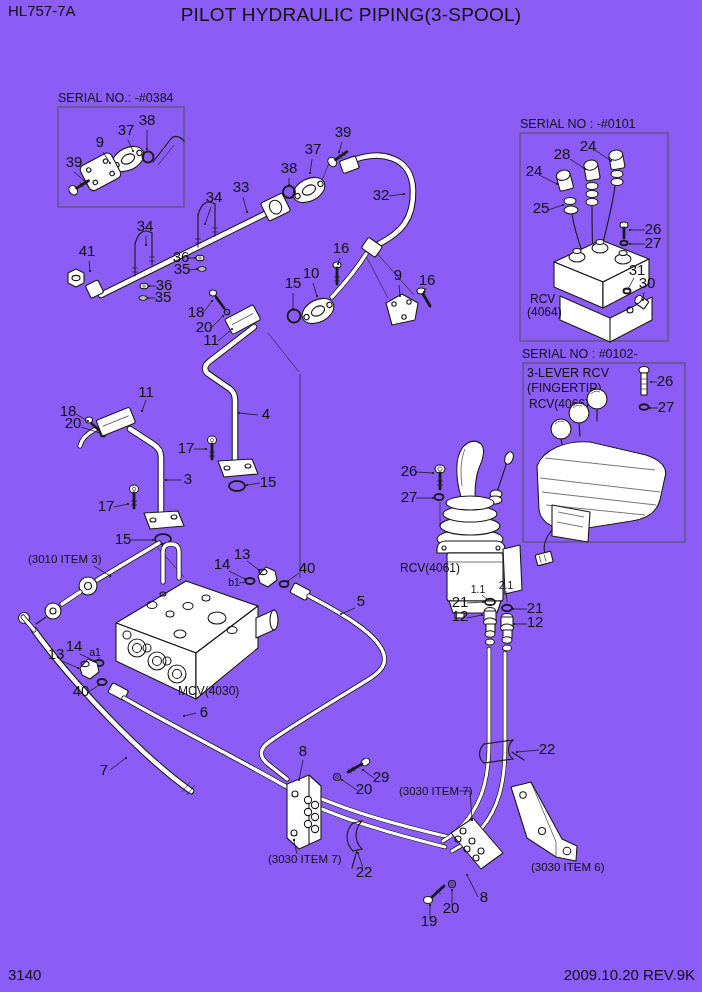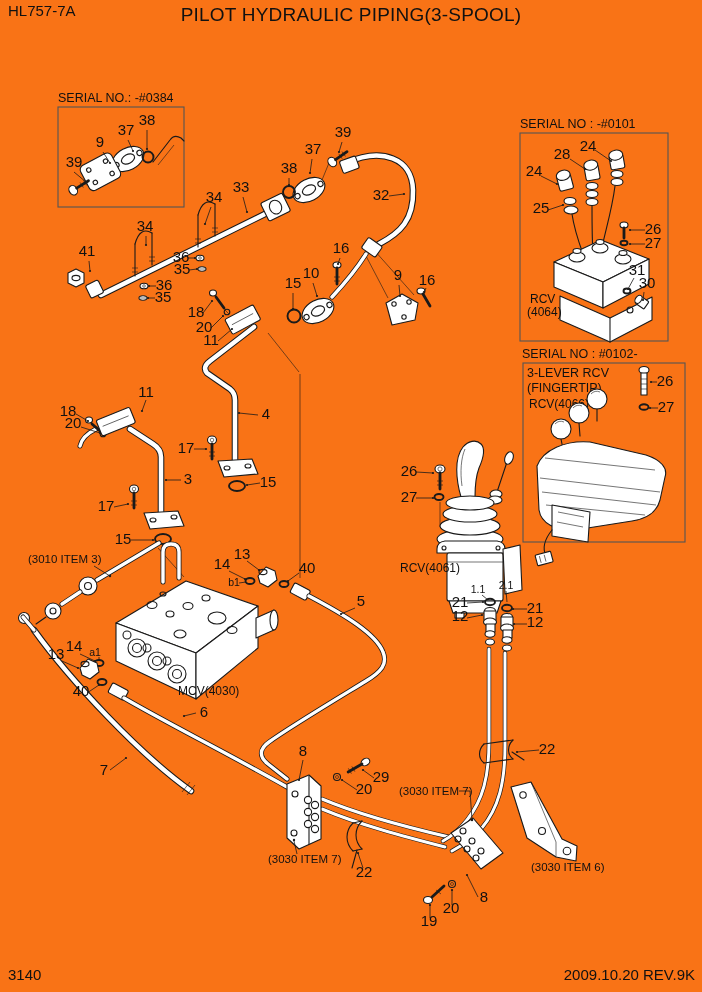--- a/index.html
+++ b/index.html
@@ -1,16 +1,16 @@
 <!DOCTYPE html>
 <html><head>
 <meta charset="utf-8">
 <style>
   html,body{margin:0;padding:0;background:#e8e8e8;}
-  .page{position:relative;width:702px;height:992px;background:#f97316;margin:0 auto;
+  .page{position:relative;width:702px;height:992px;background:#8b5cf6;margin:0 auto;
         font-family:"Liberation Sans",sans-serif;overflow:hidden;}
   svg{position:absolute;left:0;top:0;}
   
   .ln{fill:none;stroke:#1a1a1a;stroke-width:1.1;stroke-linecap:round;stroke-linejoin:round;}
   .fw{fill:#fff;stroke:#1a1a1a;stroke-width:1.1;stroke-linejoin:round;}
   .thin{fill:none;stroke:#1a1a1a;stroke-width:.6;}
   .box{fill:none;stroke:#555;stroke-width:1.1;}
   .tubeO{fill:none;stroke:#1a1a1a;stroke-width:6.6;stroke-linecap:round;}
   .tubeI{fill:none;stroke:#fff;stroke-width:4.5;stroke-linecap:round;}
   .hosO{fill:none;stroke:#1a1a1a;stroke-width:5;stroke-linecap:round;}

